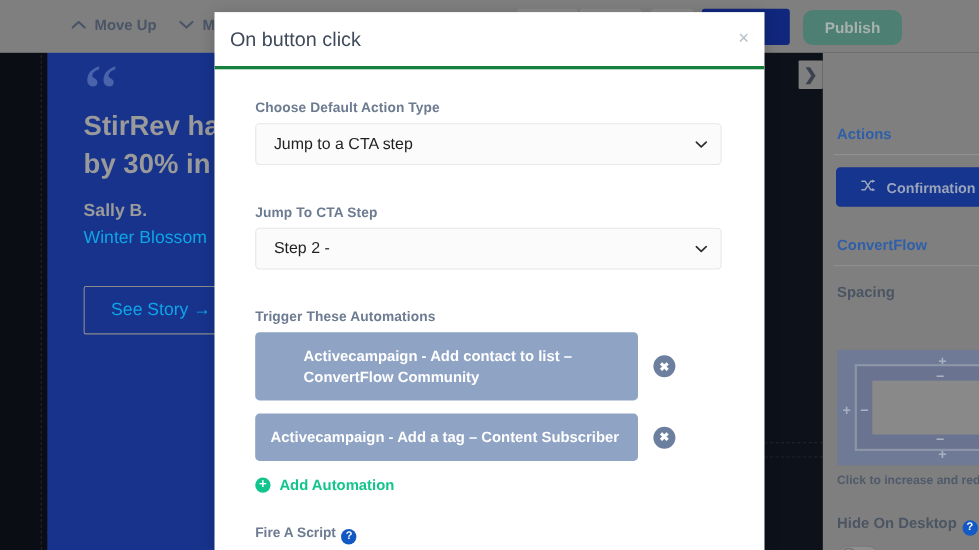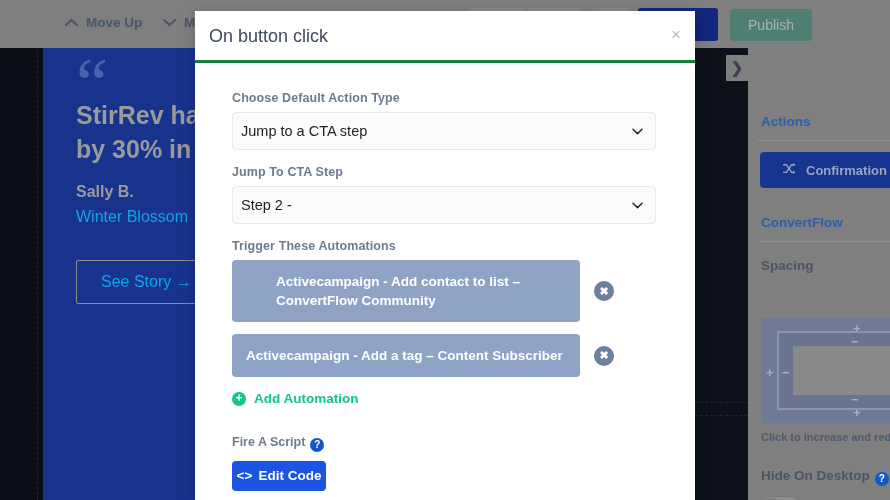--- a/index.html
+++ b/index.html
@@ -126,26 +126,26 @@
   .tb-blue {
     position: absolute;
     left: 638px; top: 8px;
     width: 80px; height: 33px;
     background: #10277d;
     border-radius: 3px;
   }
   .tb-publish {
     position: absolute;
     left: 730px; top: 9px;
-    width: 82px; height: 32px;
+    width: 90px; height: 32px;
     background: #4d8073;
-    border-radius: 4px;
+    border-radius: 9px;
     color: #a7b1ad;
     font-size: 14px;
-    font-weight: normal;
+    font-weight: bold;
     display: flex;
     align-items: center;
     justify-content: center;
   }
 
   
   .right-panel {
     position: absolute;
     right: 0; top: 48px;
     width: 142px; height: 452px;
@@ -323,24 +323,24 @@
   }
   .select-box {
     position: relative;
     width: 424px;
     height: 38px;
     background: #fbfbfc;
     border: 1px solid #e4e7eb;
     border-radius: 4px;
     display: flex;
     align-items: center;
-    padding: 0 8px;
+    padding: 0 16px;
     font-size: 14.5px;
     color: #1f1f1f;
-    margin-bottom: 15px;
+    margin-bottom: 36px;
   }
   .select-box .caret {
     position: absolute;
     right: 12px;
     color: #2b2b2b;
     font-size: 12px;
   }
   .autom-row {
     display: flex;
     align-items: center;

